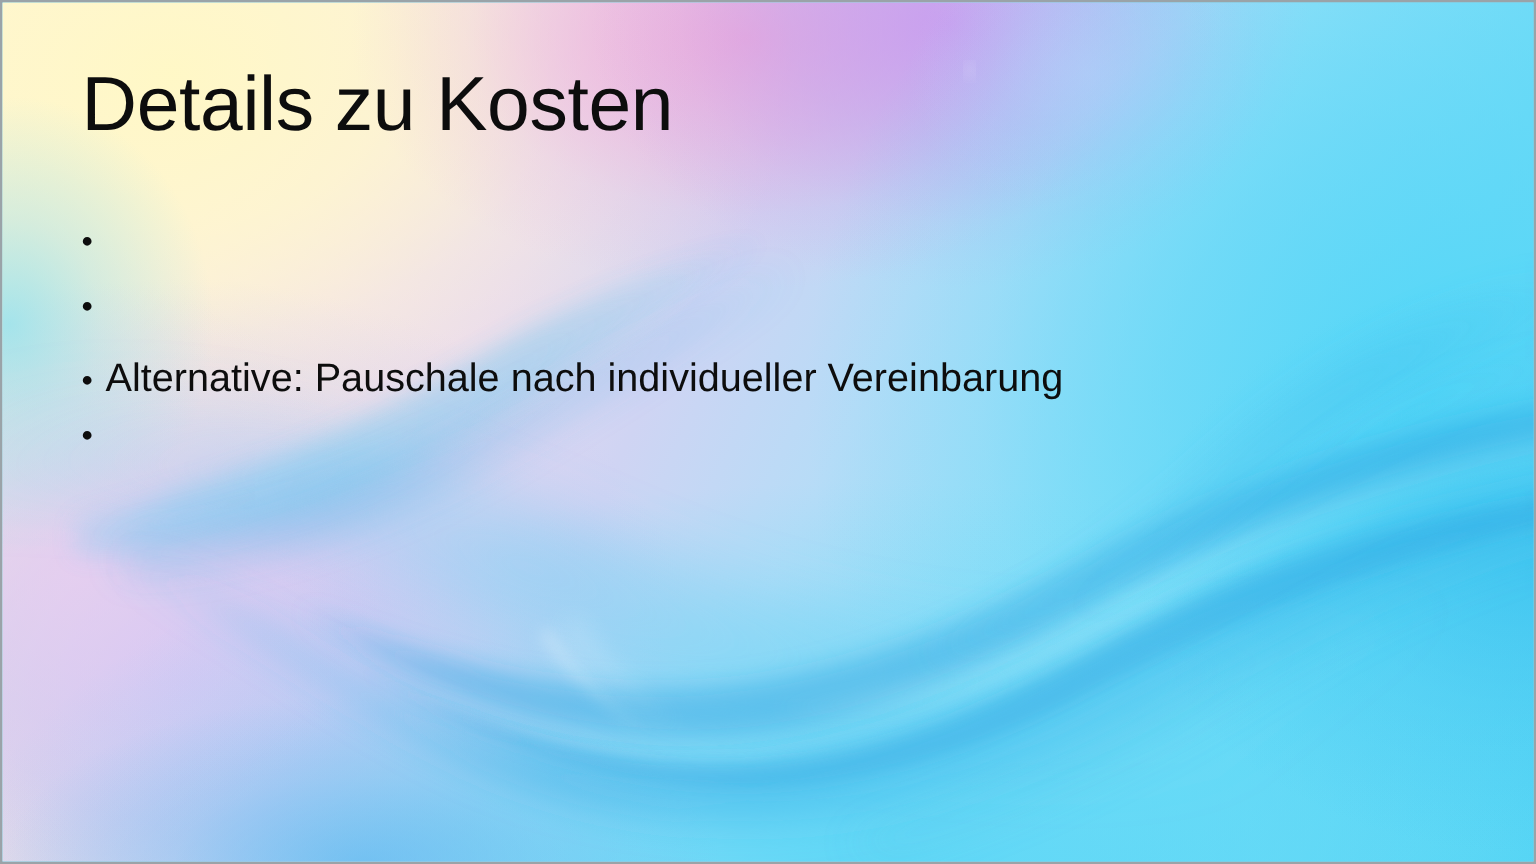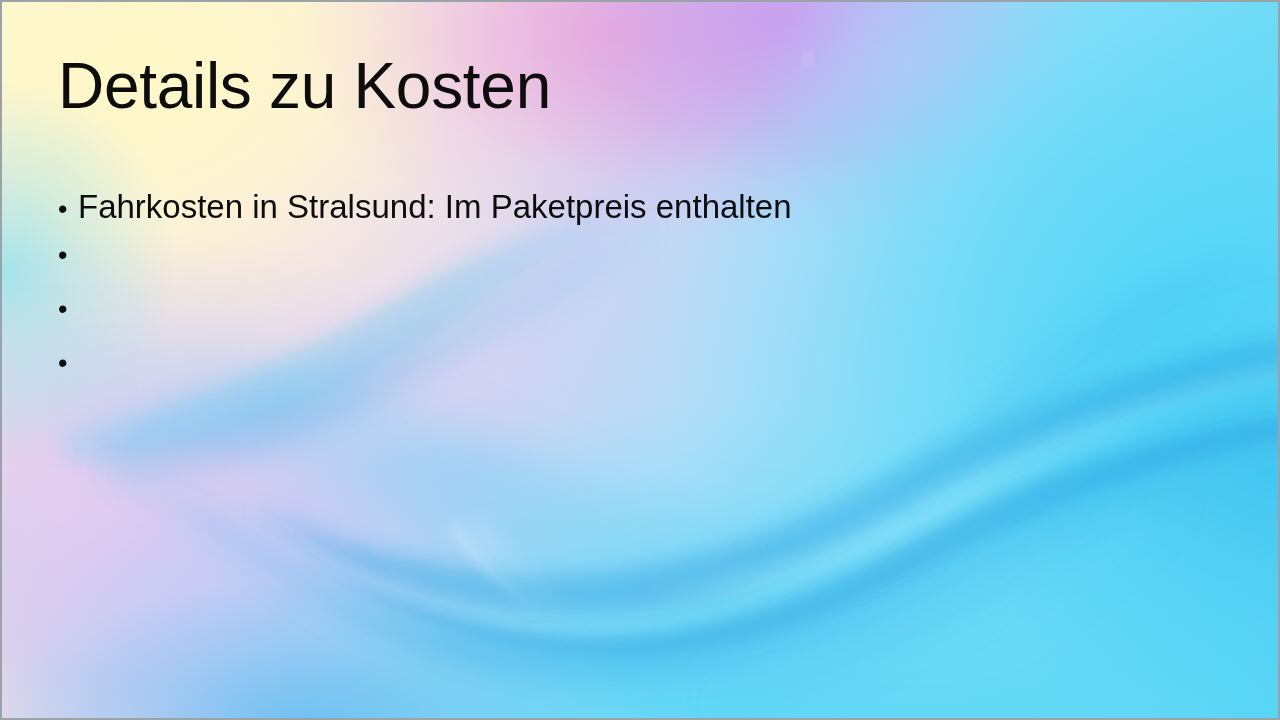--- a/index.html
+++ b/index.html
@@ -144,20 +144,21 @@
         rgba(92,186,240,0) 100%);
   }
 
   
   .bg-waves { mix-blend-mode: normal; }
 
   
   #content {
     position: absolute;
     inset: 0;
+    margin-left: 10px;
   }
 
   #title {
     position: absolute;
     left: 56px;
     top: 52px;
     font-size: 64px;
     line-height: 1.0;
     color: #0d0d0d;
     letter-spacing: -0.3px;
@@ -299,29 +300,29 @@
   </svg>
 
   <div id="content">
 
     <div id="title">Details zu Kosten</div>
 
     <div id="bullets">
 
       <div class="bullet-row">
         <span class="bullet-mark">•</span>
-        <span class="bullet-text">Fahrkosten in Stralsund: Im Paketpreis enthalten</span>
       </div>
 
       <div class="bullet-row">
         <span class="bullet-mark">•</span>
       </div>
 
       <div class="bullet-row">
         <span class="bullet-mark">•</span>
+        <span class="bullet-text">Alternative: Pauschale nach individueller Vereinbarung</span>
       </div>
 
       <div class="bullet-row">
         <span class="bullet-mark">•</span>
       </div>
 
     </div>
   </div>
 </div>
 

